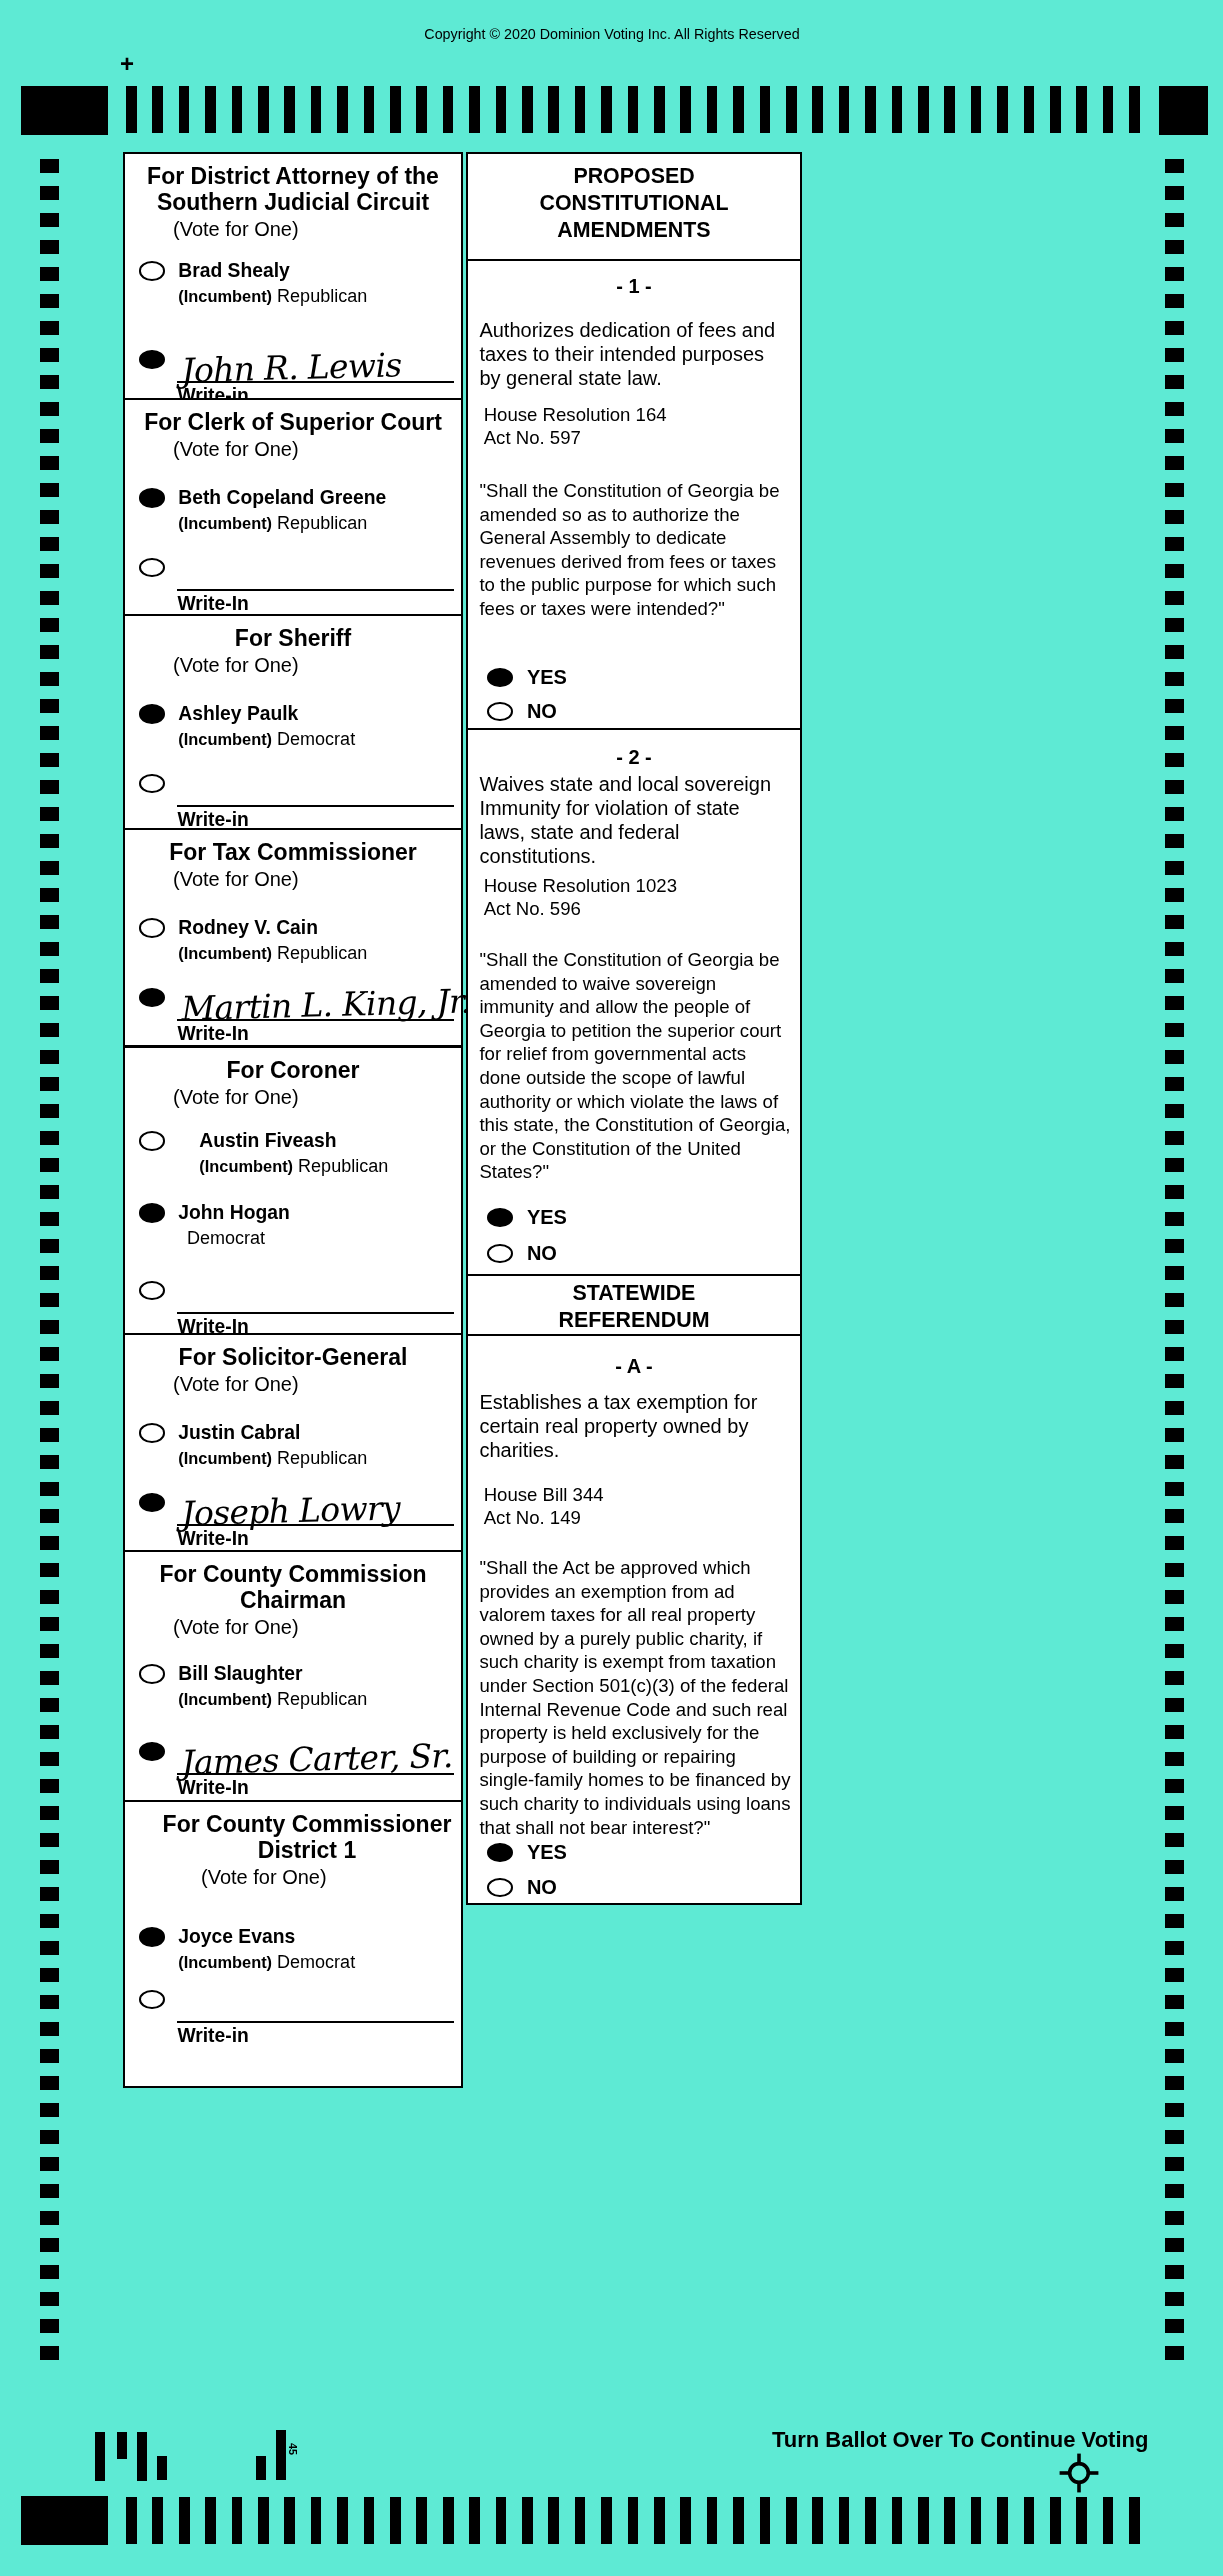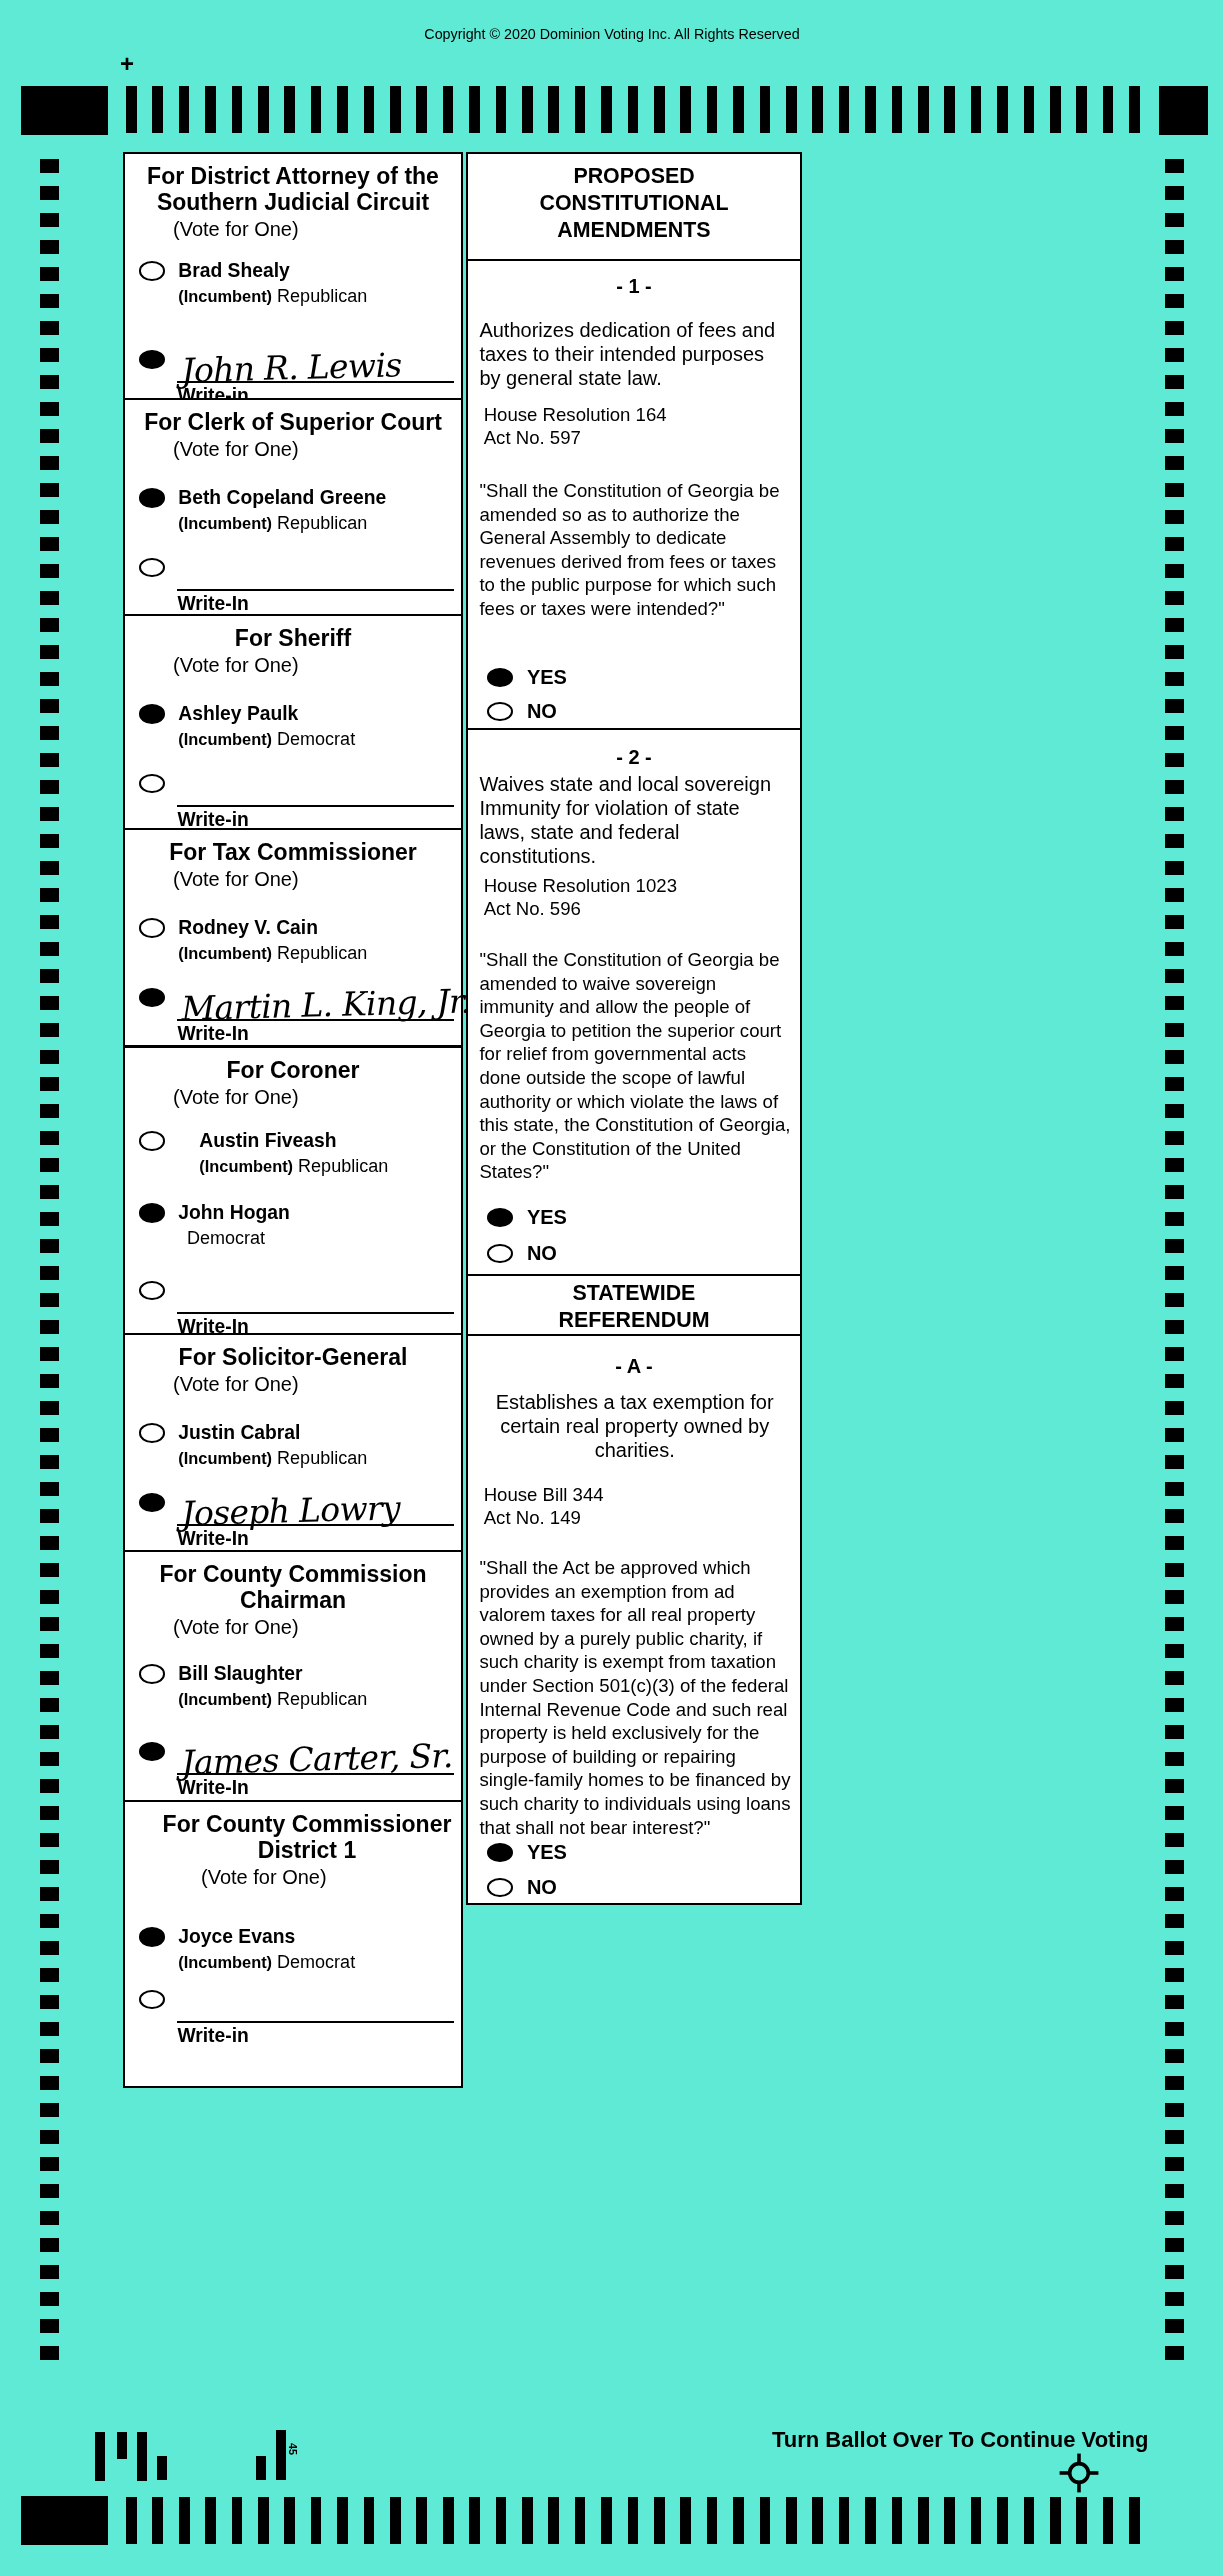--- a/index.html
+++ b/index.html
@@ -288,21 +288,21 @@
     </div>
   </div>
 
   <div class="box rightcol mheadbox" style="top:1274px;height:62px;padding-top:4.3px;">
     <div class="mline">STATEWIDE</div>
     <div class="mline">REFERENDUM</div>
   </div>
 
   <div class="box rightcol" style="top:1334px;height:571px;">
     <div class="mnum" style="top:18.6px;">- A -</div>
-    <div class="msummary" style="top:54px;text-align:center;">Establishes a tax exemption for certain real property owned by charities.</div>
+    <div class="msummary" style="top:54px;">Establishes a tax exemption for certain real property owned by charities.</div>
     <div class="mrefs" style="top:147px;">
       <div>House Bill 344</div>
       <div>Act No. 149</div>
     </div>
     <div class="mq" style="top:220px;">"Shall the Act be approved which provides an exemption from ad valorem taxes for all real property owned by a purely public charity, if such charity is exempt from taxation under Section 501(c)(3) of the federal Internal Revenue Code and such real property is held exclusively for the purpose of building or repairing single-family homes to be financed by such charity to individuals using loans that shall not bear interest?"</div>
     <div class="choice" style="top:505px;">
       <span class="oval filled"></span>
       <span class="clabel">YES</span>
     </div>
     <div class="choice" style="top:540px;">

